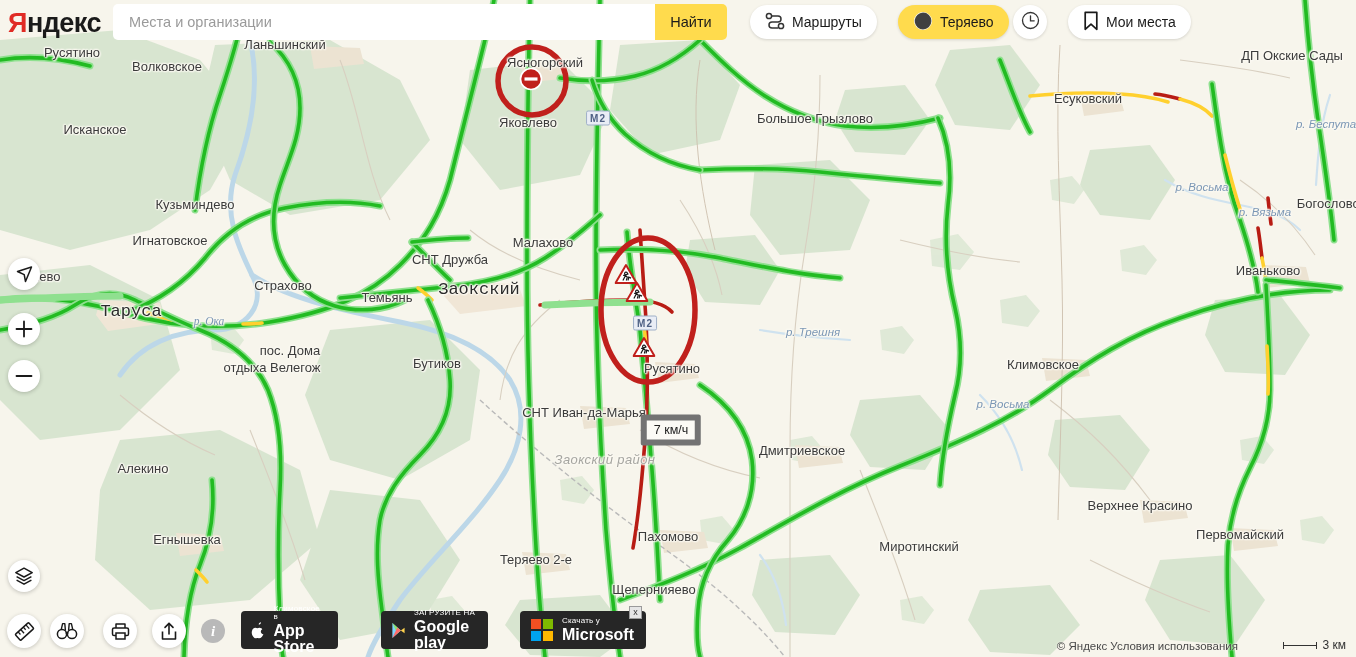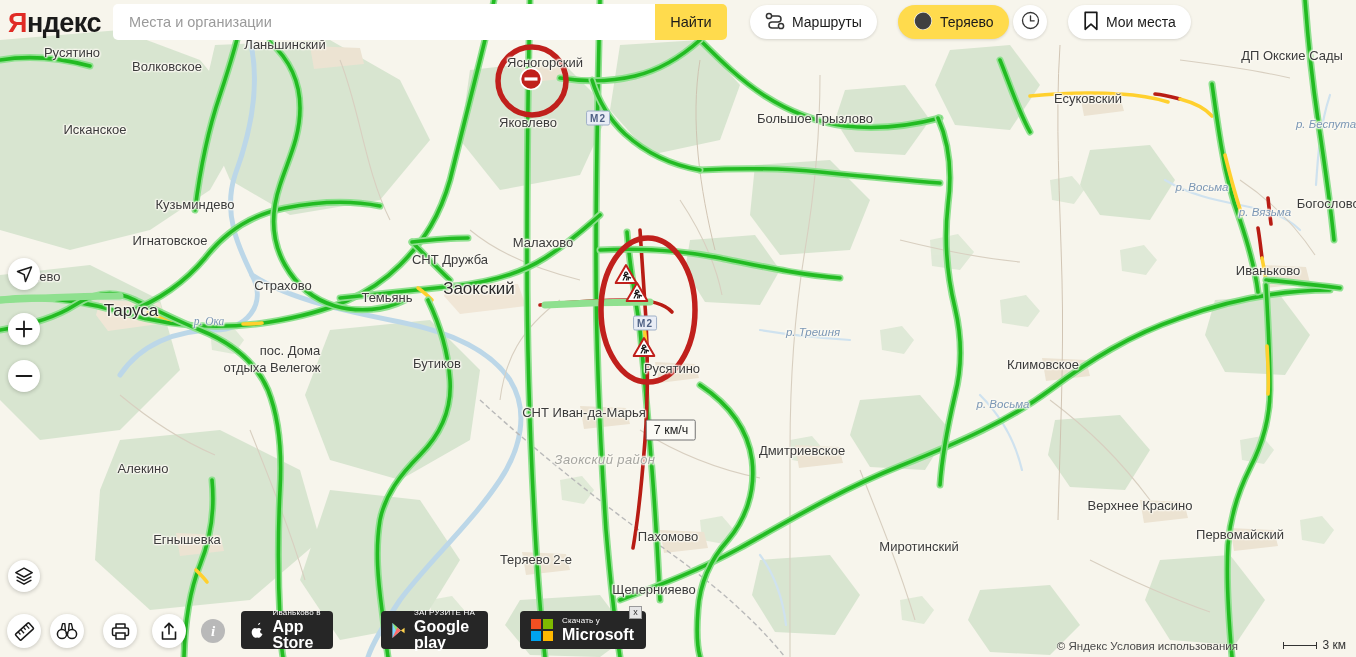--- a/index.html
+++ b/index.html
@@ -21,40 +21,40 @@
     color: #3b3b3b;
     font-size: 12.5px;
     white-space: nowrap;
     transform: translate(-50%, -50%);
     text-shadow: 1px 0 1.6px #fbf9f2, -1px 0 1.6px #fbf9f2,
                  0 1px 1.6px #fbf9f2, 0 -1px 1.6px #fbf9f2,
                  1px 1px 1.6px #fbf9f2, -1px -1px 1.6px #fbf9f2;
     pointer-events: none;
   }
   .lbl.town { font-size: 13px; }
-  .lbl.city { font-size: 17px; font-weight: 500; color: #2b2b2b; }
+  .lbl.city { font-size: 17px; font-weight: 500; color: #2b2b2b; font-family: Liberation Mono, monospace; }
   .lbl.river {
     color: #7b97b5; font-style: italic; font-size: 11.5px;
   }
   .lbl.region {
     color: #a5a5a0; font-style: italic; font-size: 13px; letter-spacing: .4px;
   }
 
   
   .shield {
     position: absolute; transform: translate(-50%,-50%);
     background: #e9edf5; border: 1px solid #9fb0c8; border-radius: 2px;
     color: #4f6184; font-size: 10px; font-weight: 700;
     padding: 0 3px; line-height: 13px; letter-spacing: 1px;
   }
 
   
   .speed-chip {
     position: absolute; transform: translate(-50%,-50%);
-    background: #fbfaf5; border: 1px solid #737373; border-radius: 2px;
+    background: #fbfaf5; border: 6px solid #737373; border-radius: 2px;
     font-size: 12.5px; color: #222; padding: 2px 7px 3px; line-height: 14px;
   }
 
   
   .marker { position: absolute; transform: translate(-50%,-50%); }
 
   
   .hdr { position: absolute; top: 0; left: 0; width: 100%; height: 46px; z-index: 40; }
   .logo {
     position: absolute; left: 8px; top: 6px; width: 98px; height: 34px;
@@ -557,21 +557,21 @@
         <path d="M3.5 10.5 V18 H16.5 V10.5" fill="none" stroke="#1a1a1a" stroke-width="1.6" stroke-linejoin="round"></path>
       </svg>
     </div>
     <div class="rbtn" id="rb-info">i</div>
 
     <div class="storebadge" id="badge-appstore">
       <svg width="21" height="25" viewBox="0 0 21 25">
         <path d="M14.4 0.5 c0 1.9 -1.6 3.6 -3.3 3.5 c-.2 -1.8 1.6 -3.6 3.3 -3.5 Z M17.9 17.8 c-.5 1.3 -1.6 3.4 -2.9 4.6 c-1 1 -1.7 1.3 -2.8 1.3 c-1.1 0 -1.5 -.4 -2.8 -.4 c-1.3 0 -1.8 .4 -2.8 .4 c-1.1 0 -2 -.9 -3 -1.9 C1.5 19.7 .4 16 1.5 12.7 c.9 -2.5 2.8 -4 4.6 -4 c1.2 0 2.2 .7 3 .7 c.8 0 2 -.8 3.4 -.7 c1.6 .1 3 .8 3.8 2.1 c-3.2 1.9 -2.8 6.2 1.6 7 Z" fill="#fff"></path>
       </svg>
       <div class="badge-txt">
-        <span class="l1">Иваньково в</span>
+        <span class="l1">Климовское в</span>
         <span class="l2">App Store</span>
       </div>
     </div>
 
     <div class="storebadge" id="badge-gplay">
       <svg width="22" height="25" viewBox="0 0 22 25">
         <path d="M2 1.5 L14.5 12.5 L2 23.5 Z" fill="#7fd4ff"></path>
         <path d="M2 1.5 L14.5 12.5 L9.3 17 Z" fill="#8fe36a"></path>
         <path d="M2 23.5 L14.5 12.5 L9.3 8 Z" fill="#ff6b6b"></path>
         <path d="M14.5 12.5 L20 8.6 L20 16.4 Z" fill="#ffd34d"></path>

